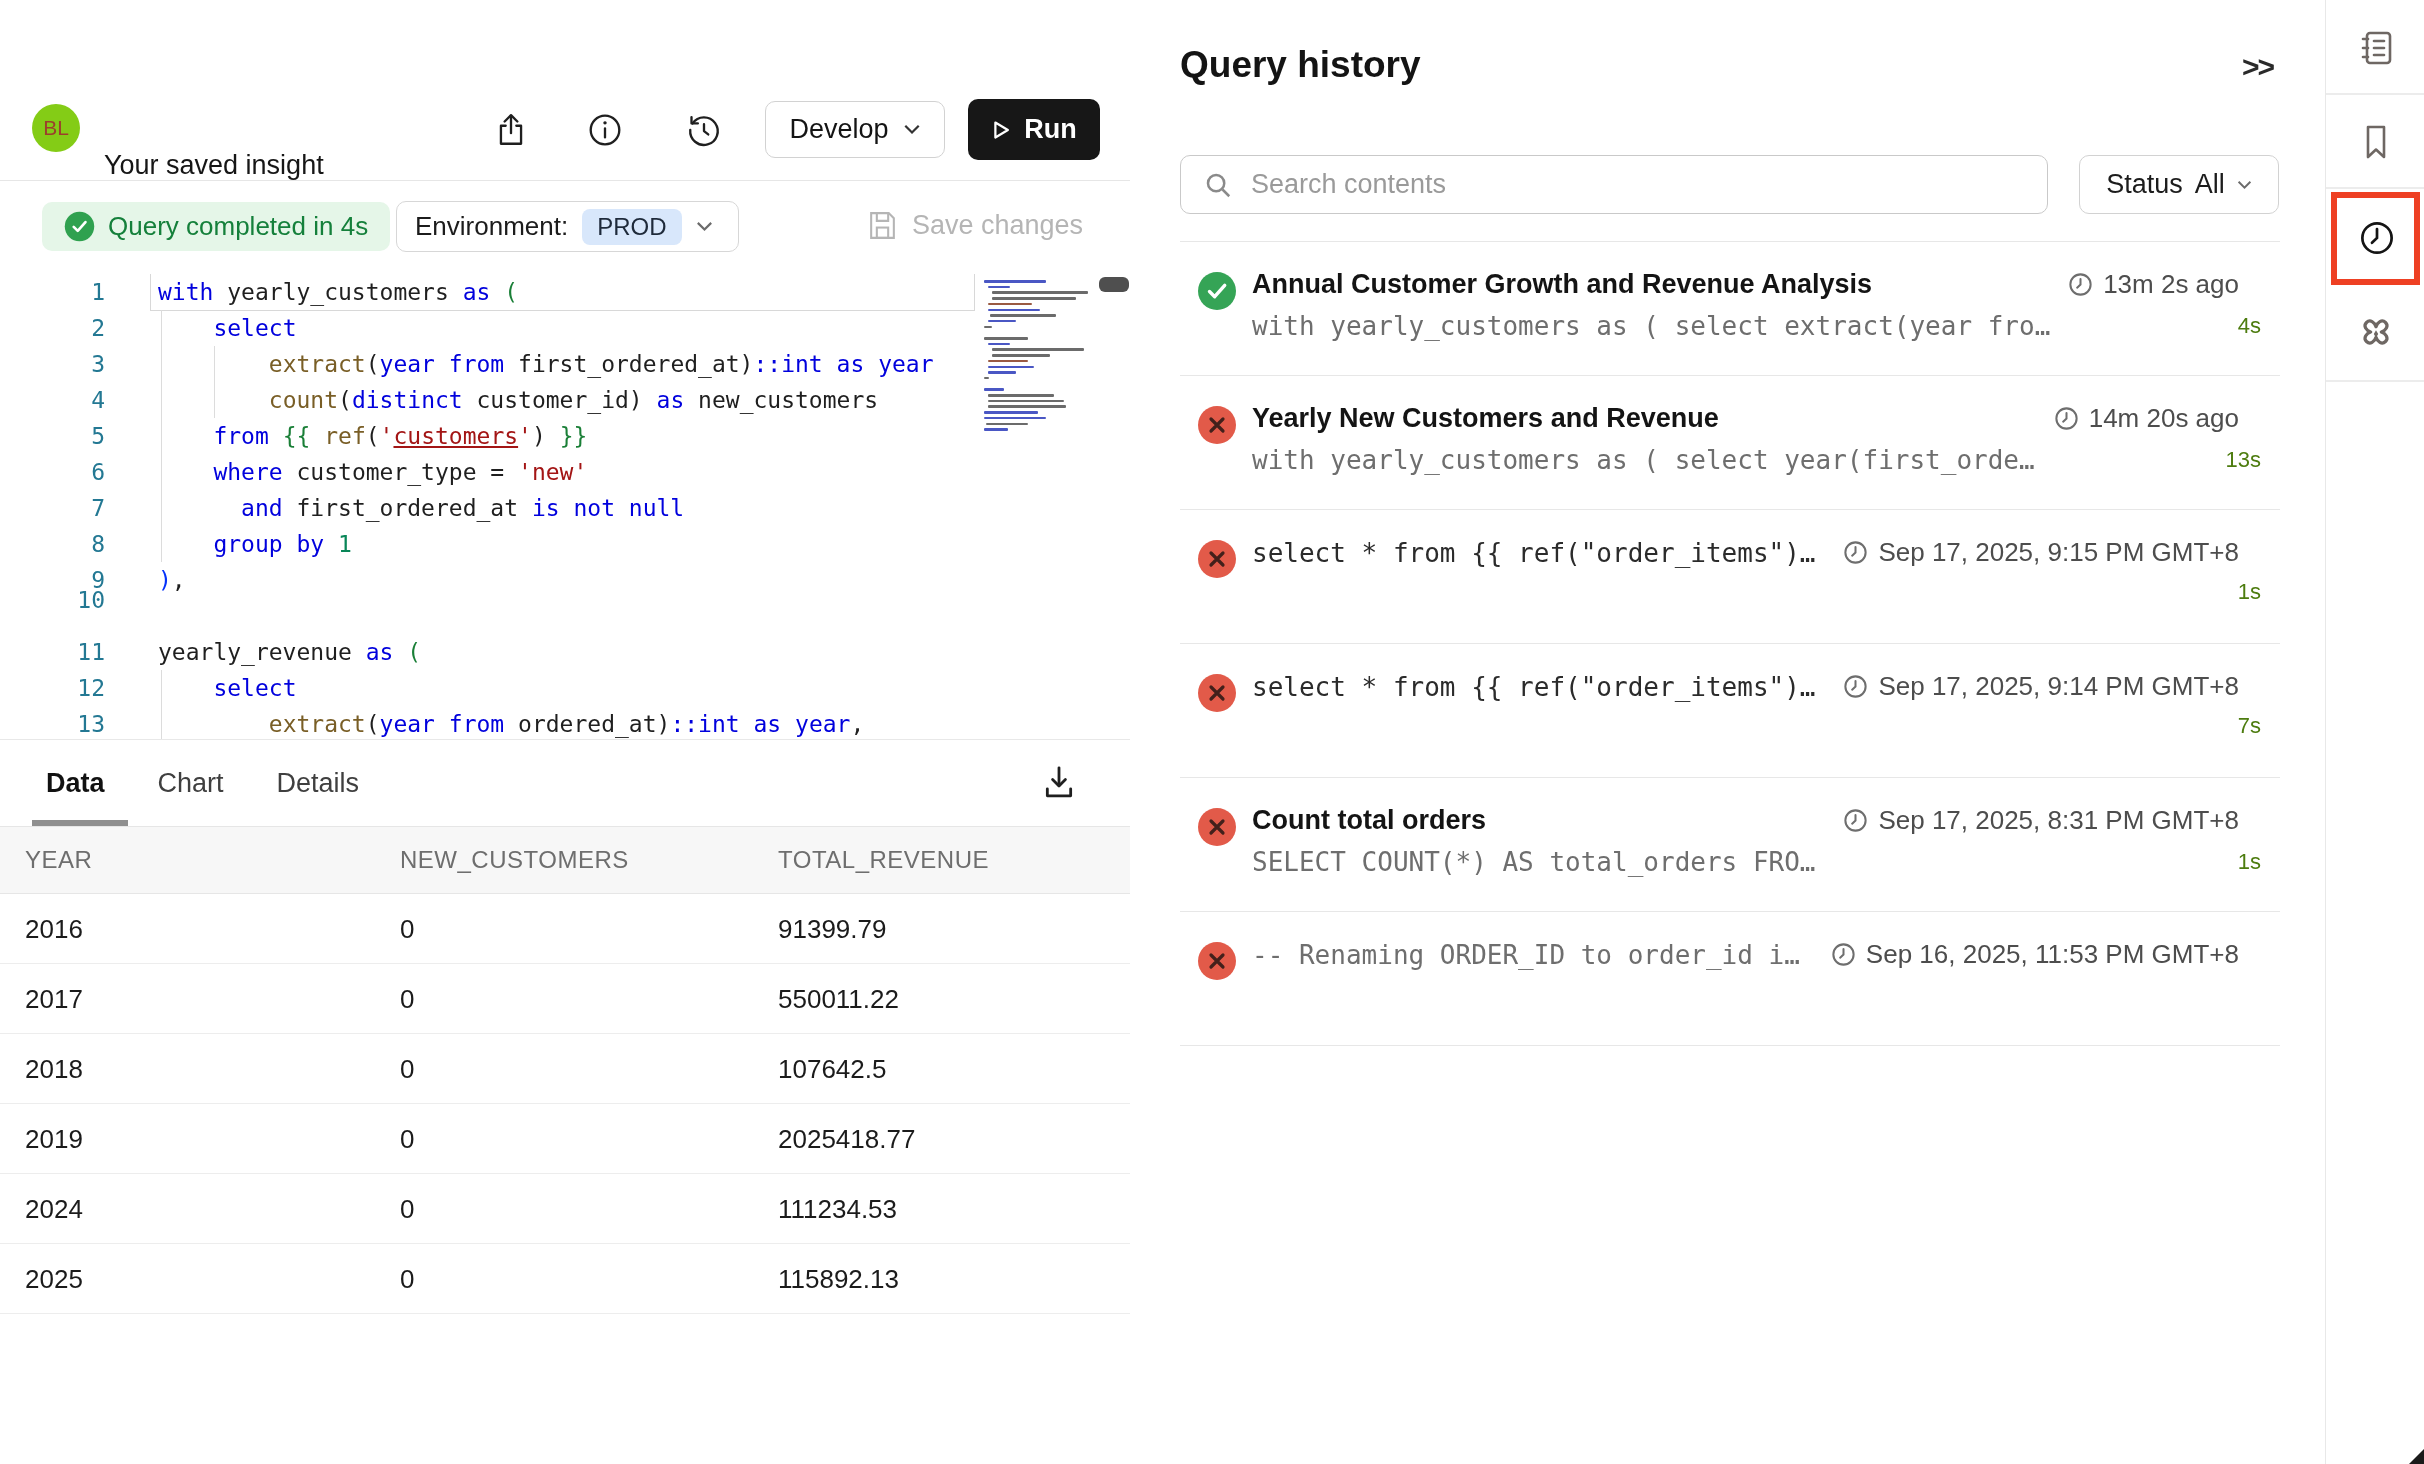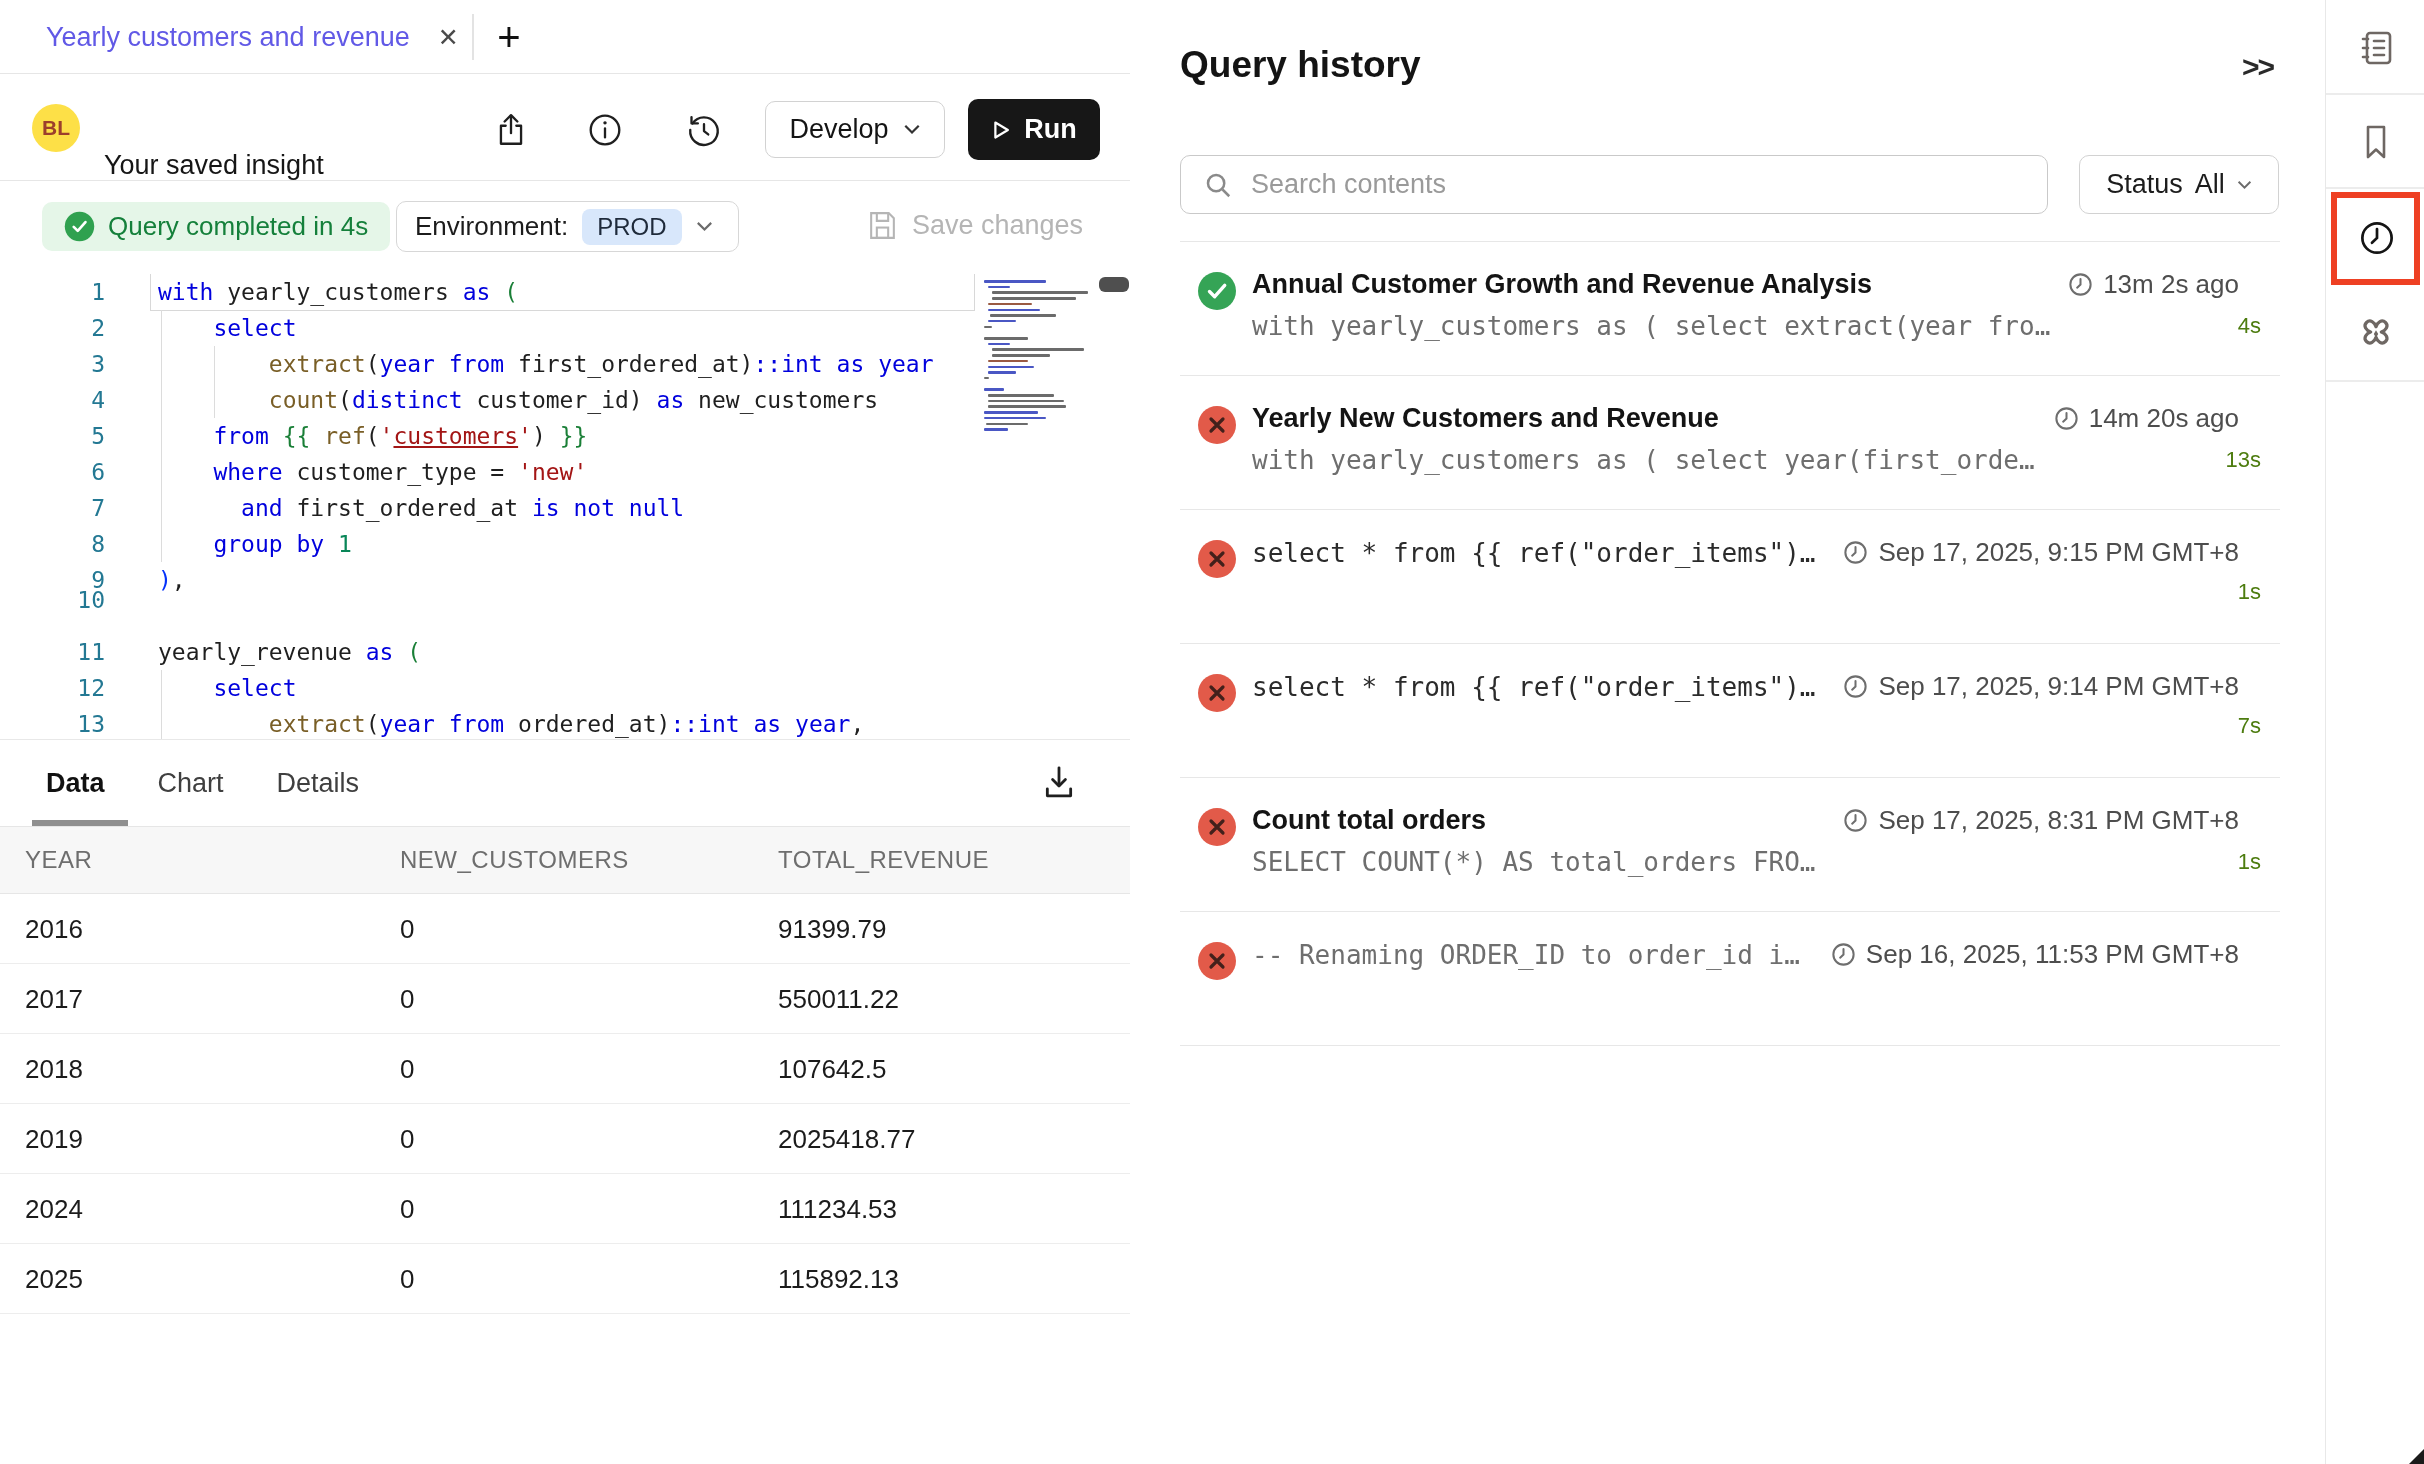--- a/index.html
+++ b/index.html
@@ -11,21 +11,21 @@
   #tabbar{position:absolute;left:0;top:0;width:1130px;height:74px;border-bottom:1.5px solid #e6e6e6;}
   #tab{position:absolute;left:0;top:0;height:74px;display:flex;align-items:center;padding-left:46px;cursor:pointer;}
   #tab .title{color:#6159e6;font-size:27px;}
   #tab .close{margin-left:28px;color:#4a4a4a;font-size:25px;line-height:25px;}
   #tab-divider{position:absolute;left:472px;top:14px;width:1.5px;height:46px;background:#e3e3e3;}
   #new-tab{position:absolute;left:486px;top:14px;width:46px;height:46px;border:none;background:transparent;
            font-size:40px;font-weight:300;color:#111;line-height:40px;cursor:pointer;padding:0;}
 
   #toolbar{position:absolute;left:0;top:74px;width:1130px;height:107px;border-bottom:1.5px solid #e6e6e6;}
   #avatar{position:absolute;left:32px;top:106px;transform:translateY(-74px);width:48px;height:48px;border-radius:50%;
-          background:#fde047;color:#9c3f2c;font-size:21px;font-weight:700;display:flex;align-items:center;justify-content:center;}
+          background:#84cc16;color:#9c3f2c;font-size:21px;font-weight:400;display:flex;align-items:center;justify-content:center;}
   #insight-label{position:absolute;left:104px;top:40px;font-size:27px;color:#161616;margin-top:36px;}
   .tool-icon{position:absolute;top:38px;width:36px;height:36px;cursor:pointer;}
   #develop-btn{position:absolute;left:765px;top:27px;width:180px;height:57px;border:1.5px solid #d2d2d2;border-radius:10px;
                background:#fff;display:flex;align-items:center;justify-content:center;gap:14px;font-size:27px;color:#141414;cursor:pointer;}
   #run-btn{position:absolute;left:968px;top:25px;width:132px;height:61px;border:none;border-radius:10px;background:#171717;
            color:#fff;display:flex;align-items:center;justify-content:center;gap:13px;font-size:27px;font-weight:600;cursor:pointer;}
 
   #statusrow{position:absolute;left:0;top:181px;width:1130px;height:93px;}
   #query-status{position:absolute;left:42px;top:21px;height:49px;border-radius:10px;background:#e5f6e8;
                 display:flex;align-items:center;gap:13px;padding:0 22px;font-size:26px;font-weight:500;color:#15803b;}
@@ -100,28 +100,20 @@
   #highlight-box .strip-icon{position:absolute;left:17px;top:17px;}
 
   #mouse-cursor{position:absolute;right:0;bottom:0;width:15px;height:15px;background:#1a1a1a;
                 clip-path:polygon(100% 0,100% 100%,0 100%);}
 </style>
 </head>
 <body>
 
 <div id="left-pane">
 
-  <div id="tabbar">
-    <div id="tab">
-      <span class="title">Yearly customers and revenue</span>
-      <span class="close">✕</span>
-    </div>
-    <div id="tab-divider"></div>
-    <button id="new-tab">+</button>
-  </div>
 
   <div id="toolbar">
     <div id="avatar" style="top:30px;transform:none;">BL</div>
     <div id="insight-label">Your saved insight</div>
     <div class="tool-icon" style="left:493px;">
       <svg width="36" height="36" viewBox="0 0 34 34" fill="none" stroke="#1f1f1f" stroke-width="2.2" stroke-linecap="round" stroke-linejoin="round">
           <path d="M17 4v16"></path>
           <path d="M11 9l6-6 6 6"></path>
           <path d="M12 13H7.5v17h19V13H22"></path>
         </svg>

